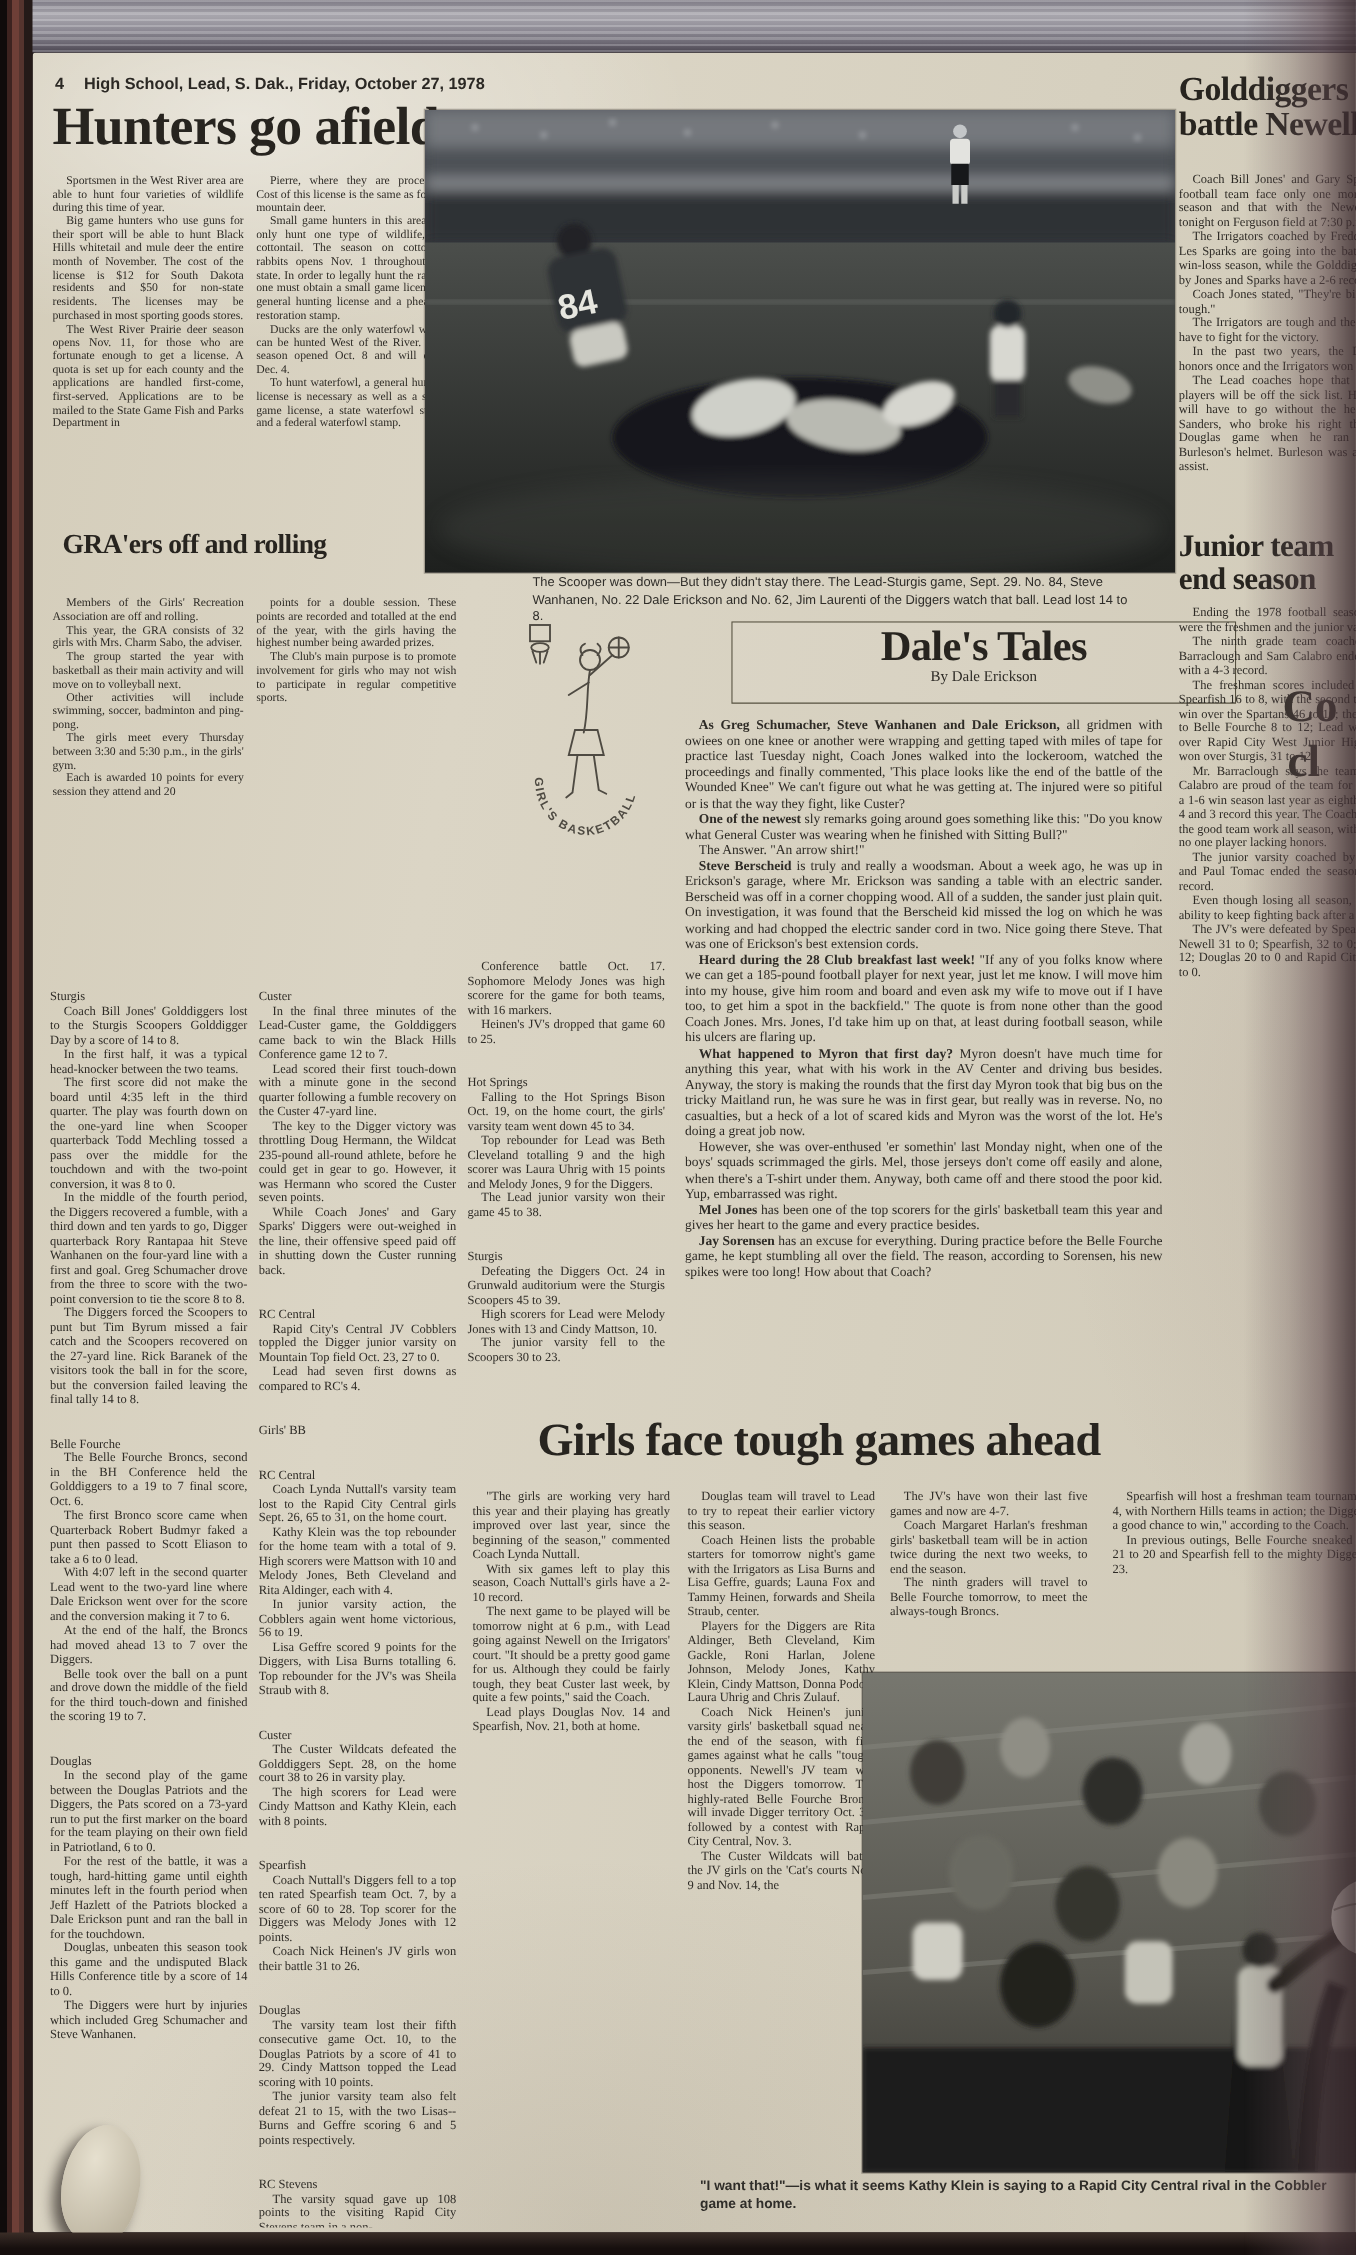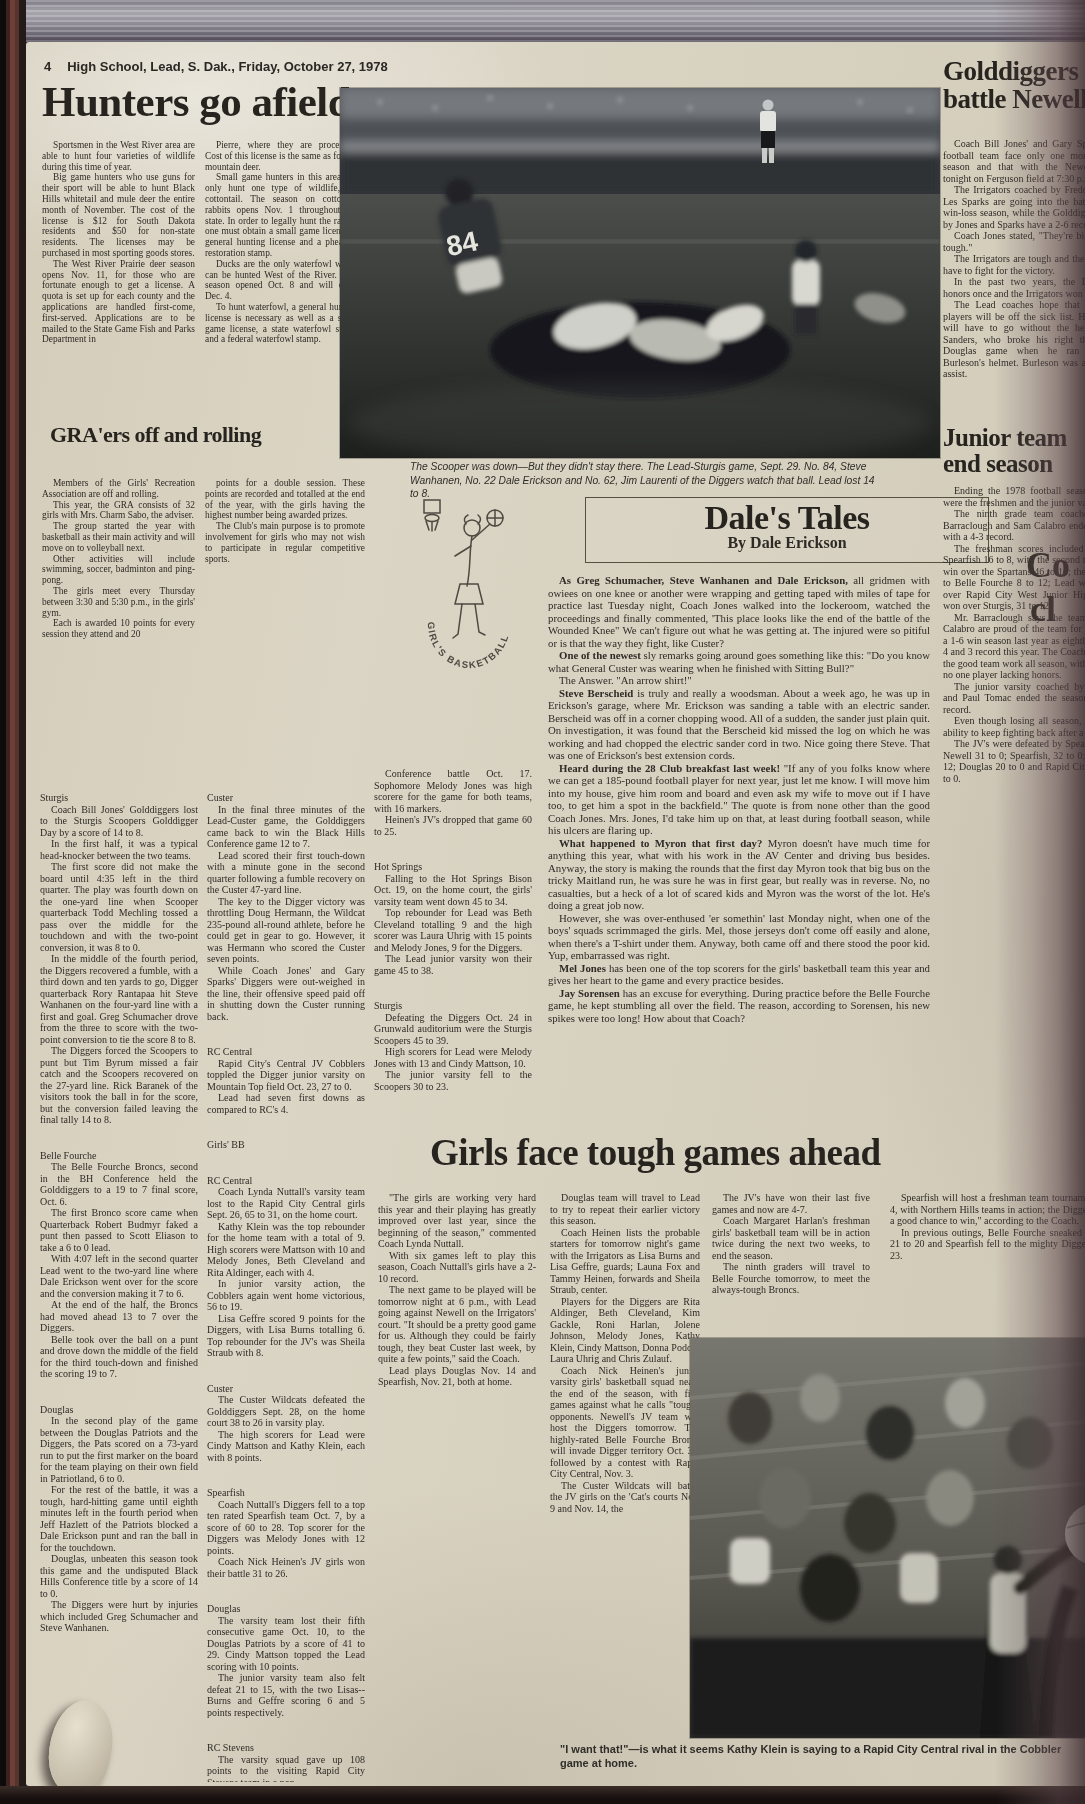--- a/index.html
+++ b/index.html
@@ -124,21 +124,21 @@
       <g transform="translate(96,120) rotate(-12)" filter="url(#b2)">
         <circle cx="26" cy="-10" r="14" fill="#202225"></circle>
         <rect x="0" y="0" width="56" height="62" rx="12" fill="#2e3134"></rect>
         <rect x="6" y="60" width="44" height="30" rx="8" fill="#c9c9c1"></rect>
       </g>
       <text x="124" y="165" transform="rotate(-12 124 165)" font-family="Liberation Sans, sans-serif" font-size="28" font-weight="bold" fill="#e6e6df" text-anchor="middle">84</text>
       <ellipse cx="300" cy="335" rx="290" ry="42" fill="#5c5e59" opacity=".22" filter="url(#b9)"></ellipse>
     </svg>
   </div>
 
-  <div class="abs caption" style="left:384px;top:418px;width:476px;font-size:10.3px;line-height:13.5px;font-style:italic;">The Scooper was down—But they didn't stay there. The Lead-Sturgis game, Sept. 29. No. 84, Steve Wanhanen, No. 22 Dale Erickson and No. 62, Jim Laurenti of the Diggers watch that ball. Lead lost 14 to 8.</div>
+  <div class="abs caption" style="left:400px;top:418px;width:476px;font-size:10.3px;line-height:13.5px;">The Scooper was down—But they didn't stay there. The Lead-Sturgis game, Sept. 29. No. 84, Steve Wanhanen, No. 22 Dale Erickson and No. 62, Jim Laurenti of the Diggers watch that ball. Lead lost 14 to 8.</div>
 
   <div class="abs headline" style="left:917px;top:16px;font-size:27px;width:210px;">
     <div>Golddiggers</div>
     <div>battle Newell</div>
   </div>
   <div class="col f-news" style="left:917px;top:96px;width:195px;height:336px;">
       <p>Coach Bill Jones' and Gary Sparks' varsity football team face only one more game this season and that with the Newell Irrigators tonight on Ferguson field at 7:30 p.m.</p>
       <p>The Irrigators coached by Fredd Wilson and Les Sparks are going into the battle with a 4, win-loss season, while the Golddiggers coached by Jones and Sparks have a 2-6 record.</p>
       <p>Coach Jones stated, "They're big and they're tough."</p>
       <p>The Irrigators are tough and the Diggers will have to fight for the victory.</p>
@@ -178,21 +178,21 @@
       </g>
       <path id="circ-arc" d="M8,128 a41,44 0 0,0 82,4" fill="none"></path>
       <text font-family="Liberation Sans, sans-serif" font-size="9.5" letter-spacing="1.5" fill="#4e4a42" font-weight="bold">
         <textPath href="#circ-arc">GIRL'S BASKETBALL</textPath>
       </text>
     </svg>
   </div>
 
   <div class="abs dalebox" style="left:559px;top:455px;width:404px;height:66px;">
     <div class="headline" style="font-size:34px;margin-top:3px;">Dale's Tales</div>
-    <div style="font-size:16px;font-weight:700;margin-top:-2px;">By Dale Erickson</div>
+    <div style="font-size:12px;font-weight:400;margin-top:-2px;">By Dale Erickson</div>
   </div>
   <div class="col f-dale" style="left:522px;top:532px;width:382px;height:560px;">
       <p><b>As Greg Schumacher, Steve Wanhanen and Dale Erickson,</b> all gridmen with owiees on one knee or another were wrapping and getting taped with miles of tape for practice last Tuesday night, Coach Jones walked into the lockeroom, watched the proceedings and finally commented, 'This place looks like the end of the battle of the Wounded Knee" We can't figure out what he was getting at. The injured were so pitiful or is that the way they fight, like Custer?</p>
       <p><b>One of the newest</b> sly remarks going around goes something like this: "Do you know what General Custer was wearing when he finished with Sitting Bull?"</p>
       <p>The Answer. "An arrow shirt!"</p>
       <p><b>Steve Berscheid</b> is truly and really a woodsman. About a week ago, he was up in Erickson's garage, where Mr. Erickson was sanding a table with an electric sander. Berscheid was off in a corner chopping wood. All of a sudden, the sander just plain quit. On investigation, it was found that the Berscheid kid missed the log on which he was working and had chopped the electric sander cord in two. Nice going there Steve. That was one of Erickson's best extension cords.</p>
       <p><b>Heard during the 28 Club breakfast last week!</b> "If any of you folks know where we can get a 185-pound football player for next year, just let me know. I will move him into my house, give him room and board and even ask my wife to move out if I have too, to get him a spot in the backfield." The quote is from none other than the good Coach Jones. Mrs. Jones, I'd take him up on that, at least during football season, while his ulcers are flaring up.</p>
       <p><b>What happened to Myron that first day?</b> Myron doesn't have much time for anything this year, what with his work in the AV Center and driving bus besides. Anyway, the story is making the rounds that the first day Myron took that big bus on the tricky Maitland run, he was sure he was in first gear, but really was in reverse. No, no casualties, but a heck of a lot of scared kids and Myron was the worst of the lot. He's doing a great job now.</p>
       <p>However, she was over-enthused 'er somethin' last Monday night, when one of the boys' squads scrimmaged the girls. Mel, those jerseys don't come off easily and alone, when there's a T-shirt under them. Anyway, both came off and there stood the poor kid. Yup, embarrassed was right.</p>
       <p><b>Mel Jones</b> has been one of the top scorers for the girls' basketball team this year and gives her heart to the game and every practice besides.</p>

